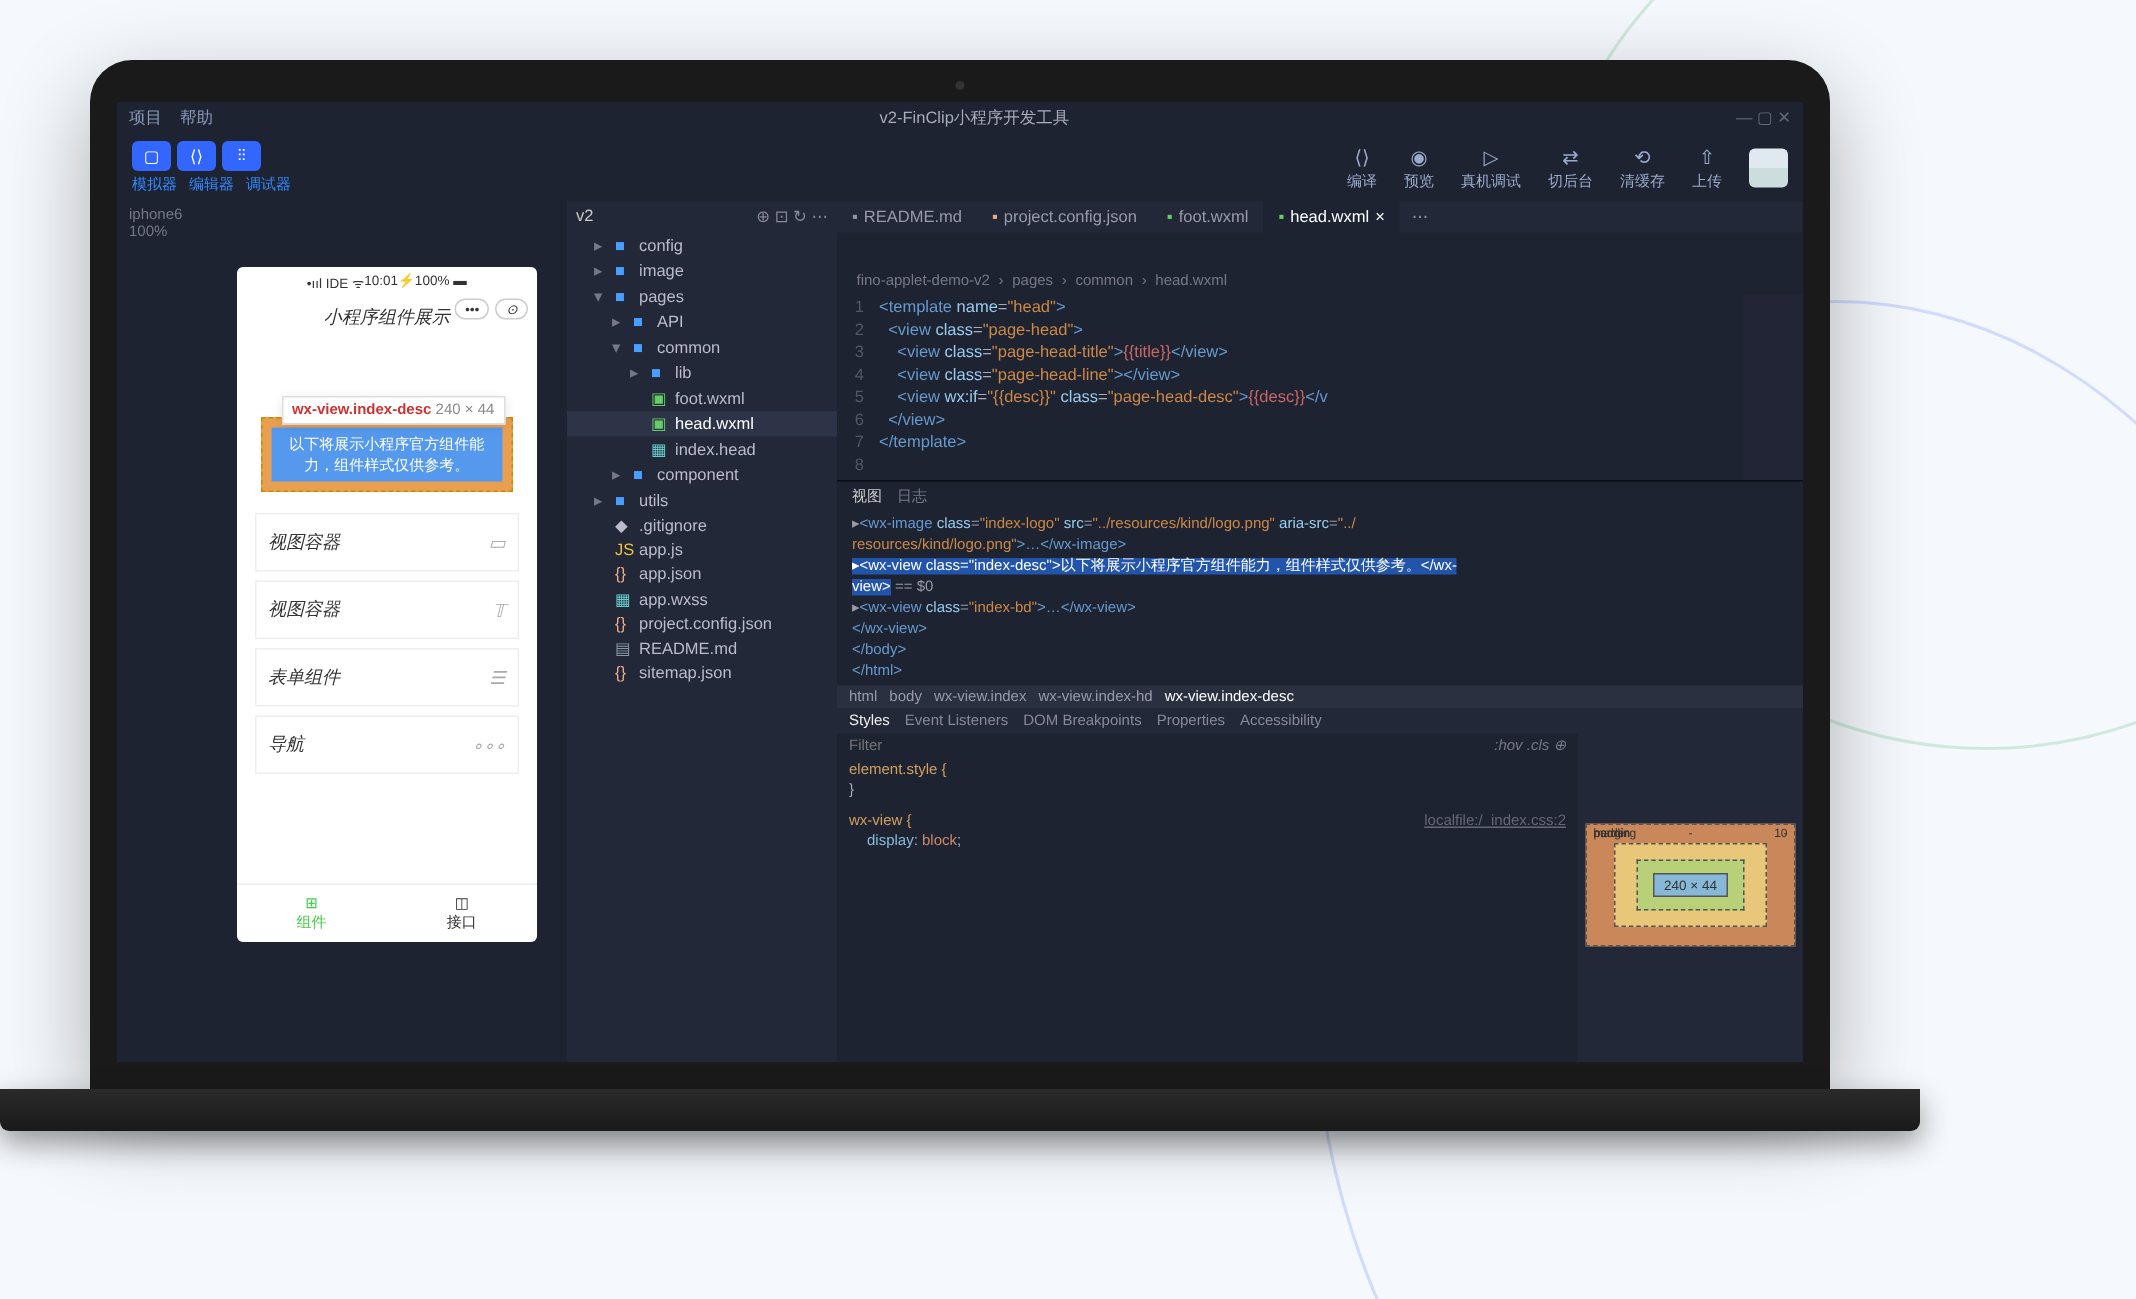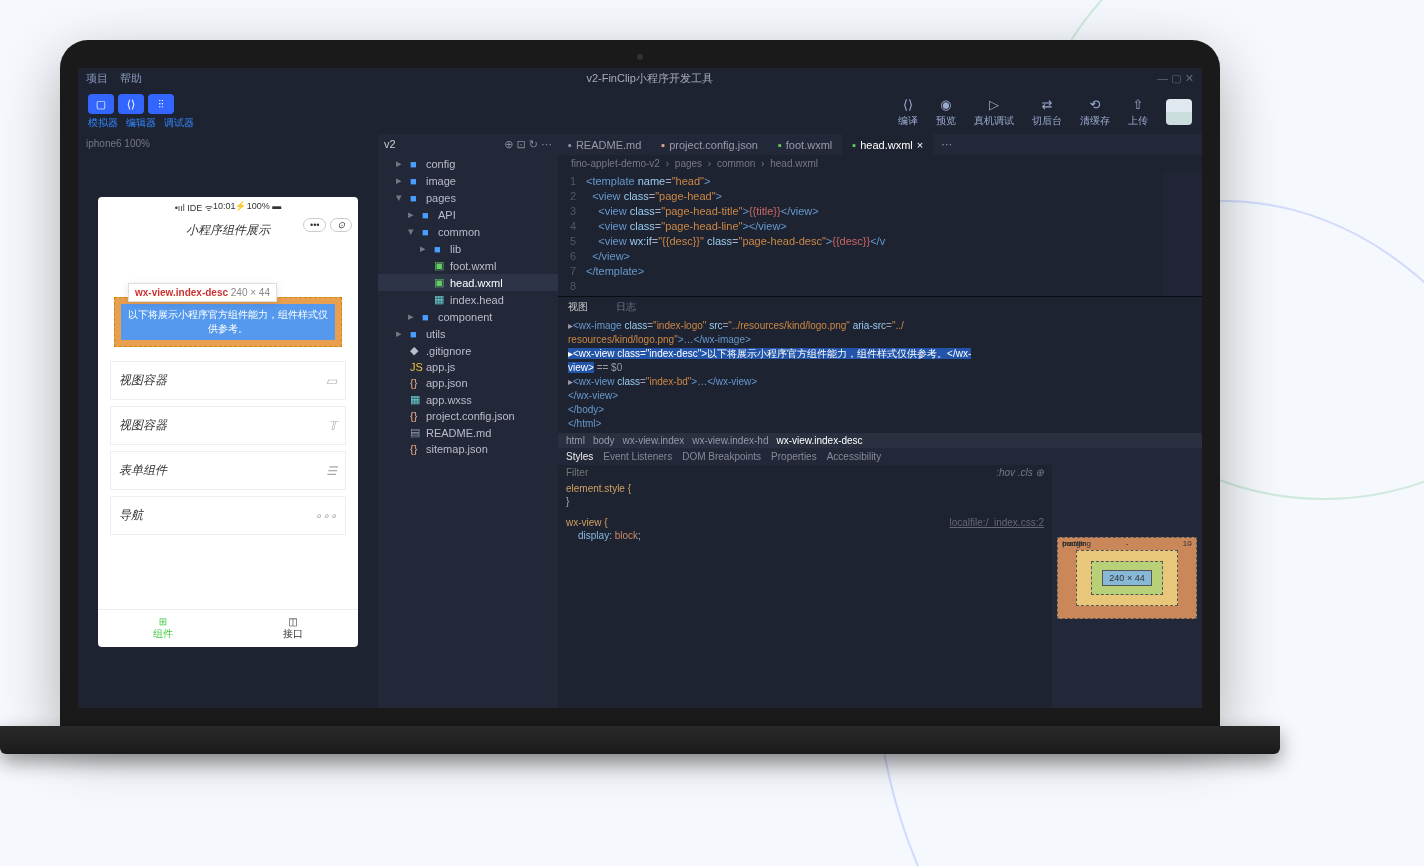--- a/index.html
+++ b/index.html
@@ -29,21 +29,21 @@
 .pill { background: #3366ff; width: 26px; height: 20px; border-radius: 4px; display: flex; align-items: center; justify-content: center; color: #fff; }
 .tb-labels { display: flex; gap: 8px; color: #3388ff; font-size: 10px; }
 .tb-right { display: flex; gap: 18px; align-items: center; }
 .tb-icon { display: flex; flex-direction: column; align-items: center; gap: 2px; color: #99aacc; font-size: 10px; cursor: pointer; }
 .tb-icon-g { font-size: 13px; }
 .avatar { width: 26px; height: 26px; background: linear-gradient(#e0e8f0 50%, #cdd 50%); border-radius: 4px; }
 
 .ide-main { flex: 1; display: flex; min-height: 0; }
 
 
-.sim-panel { width: 300px; background: #1e2332; display: flex; flex-direction: column; }
+.sim-panel { width: 300px; background: #1e2332; display: flex; flex-direction: row; }
 .sim-info { padding: 4px 8px; color: #778; font-size: 10px; }
 .sim-phone { background: #fff; margin: 44px 20px 0; border-radius: 4px; height: 450px; display: flex; flex-direction: column; font-size: 11px; color: #333; position: relative; }
 .phone-status { display: flex; justify-content: center; padding: 4px 8px; font-size: 9px; }
 .phone-head { text-align: center; padding: 4px 0 8px; position: relative; font-size: 12px; font-style: italic; }
 .phone-head-btns { position: absolute; right: 6px; top: 0; display: flex; gap: 4px; }
 .pbtn { border: 1px solid #ccc; border-radius: 10px; padding: 1px 6px; font-size: 9px; }
 .tooltip { position: absolute; top: 86px; left: 30px; background: #fff; border: 1px solid #ddd; padding: 3px 6px; font-size: 10px; box-shadow: 0 2px 8px rgba(0,0,0,0.1); white-space: nowrap; z-index: 2; }
 .tooltip b { color: #c33; }
 .sel-box { background: #e8a050; margin: 50px 16px 8px; padding: 6px; font-size: 10px; color: #fff; text-align: center; border: 1px dashed #c80; }
 .sel-inner { background: #5599ee; padding: 4px; }
@@ -68,32 +68,32 @@
 .wxss { color: #6cc; }
 .json { color: #ea8; }
 .md { color: #89a; }
 
 
 .editor-panel { flex: 1; background: #1e2332; display: flex; flex-direction: column; min-width: 0; }
 .tabs { display: flex; background: #232838; font-size: 11px; }
 .tab { padding: 4px 10px; color: #99a; display: flex; align-items: center; gap: 4px; cursor: pointer; }
 .tab.active { background: #1e2332; color: #fff; }
 .tab-more { padding: 4px 8px; color: #99a; }
-.crumb { padding: 3px 10px; color: #778; font-size: 10px; }
+.crumb { padding: 3px 10px; color: #778; font-size: 10px; margin-top: 24px; }
 .crumb span { margin: 0 3px; }
 
 .code { font-family: Consolas, monospace; font-size: 11px; padding: 2px 0; line-height: 15px; overflow: hidden; position: relative; }
 .minimap { position: absolute; right: 0; top: 0; width: 40px; height: 100%; background: #232838; opacity: 0.5; }
 .code-line { display: flex; }
 .ln { width: 28px; text-align: right; color: #556; padding-right: 10px; }
 .cc { white-space: pre; } .s { color: #cc8844; } .t { color: #6699cc; } .a { color: #99ccee; } .v { color: #cc6666; }
 
 
 .devtools { border-top: 1px solid #0a0d14; flex: 1; display: flex; flex-direction: column; min-height: 0; }
-.dt-tabs { display: flex; gap: 28px; padding: 3px 10px; font-size: 10px; color: #778; }
+.dt-tabs { display: flex; gap: 10px; padding: 3px 10px; font-size: 10px; color: #778; }
 .dt-tabs .a { color: #ccc; }
 .dom { font-family: Consolas, monospace; font-size: 10px; padding: 2px 10px; line-height: 14px; color: #99a; overflow: hidden; }
 .dom .hl { background: #2255aa; color: #fff; display: inline; }
 .dom-path { background: #2a3040; padding: 2px 8px; font-size: 10px; color: #99a; display: flex; gap: 8px; }
 .dom-path .a { color: #fff; }
 .styles-row { display: flex; flex: 1; min-height: 0; }
 .styles { flex: 1; font-size: 10px; }
 .styles-tabs { display: flex; gap: 10px; padding: 3px 8px; color: #889; background: #232838; }
 .styles-tabs .a { color: #eee; }
 .filter-row { display: flex; padding: 2px 8px; color: #778; font-style: italic; }

